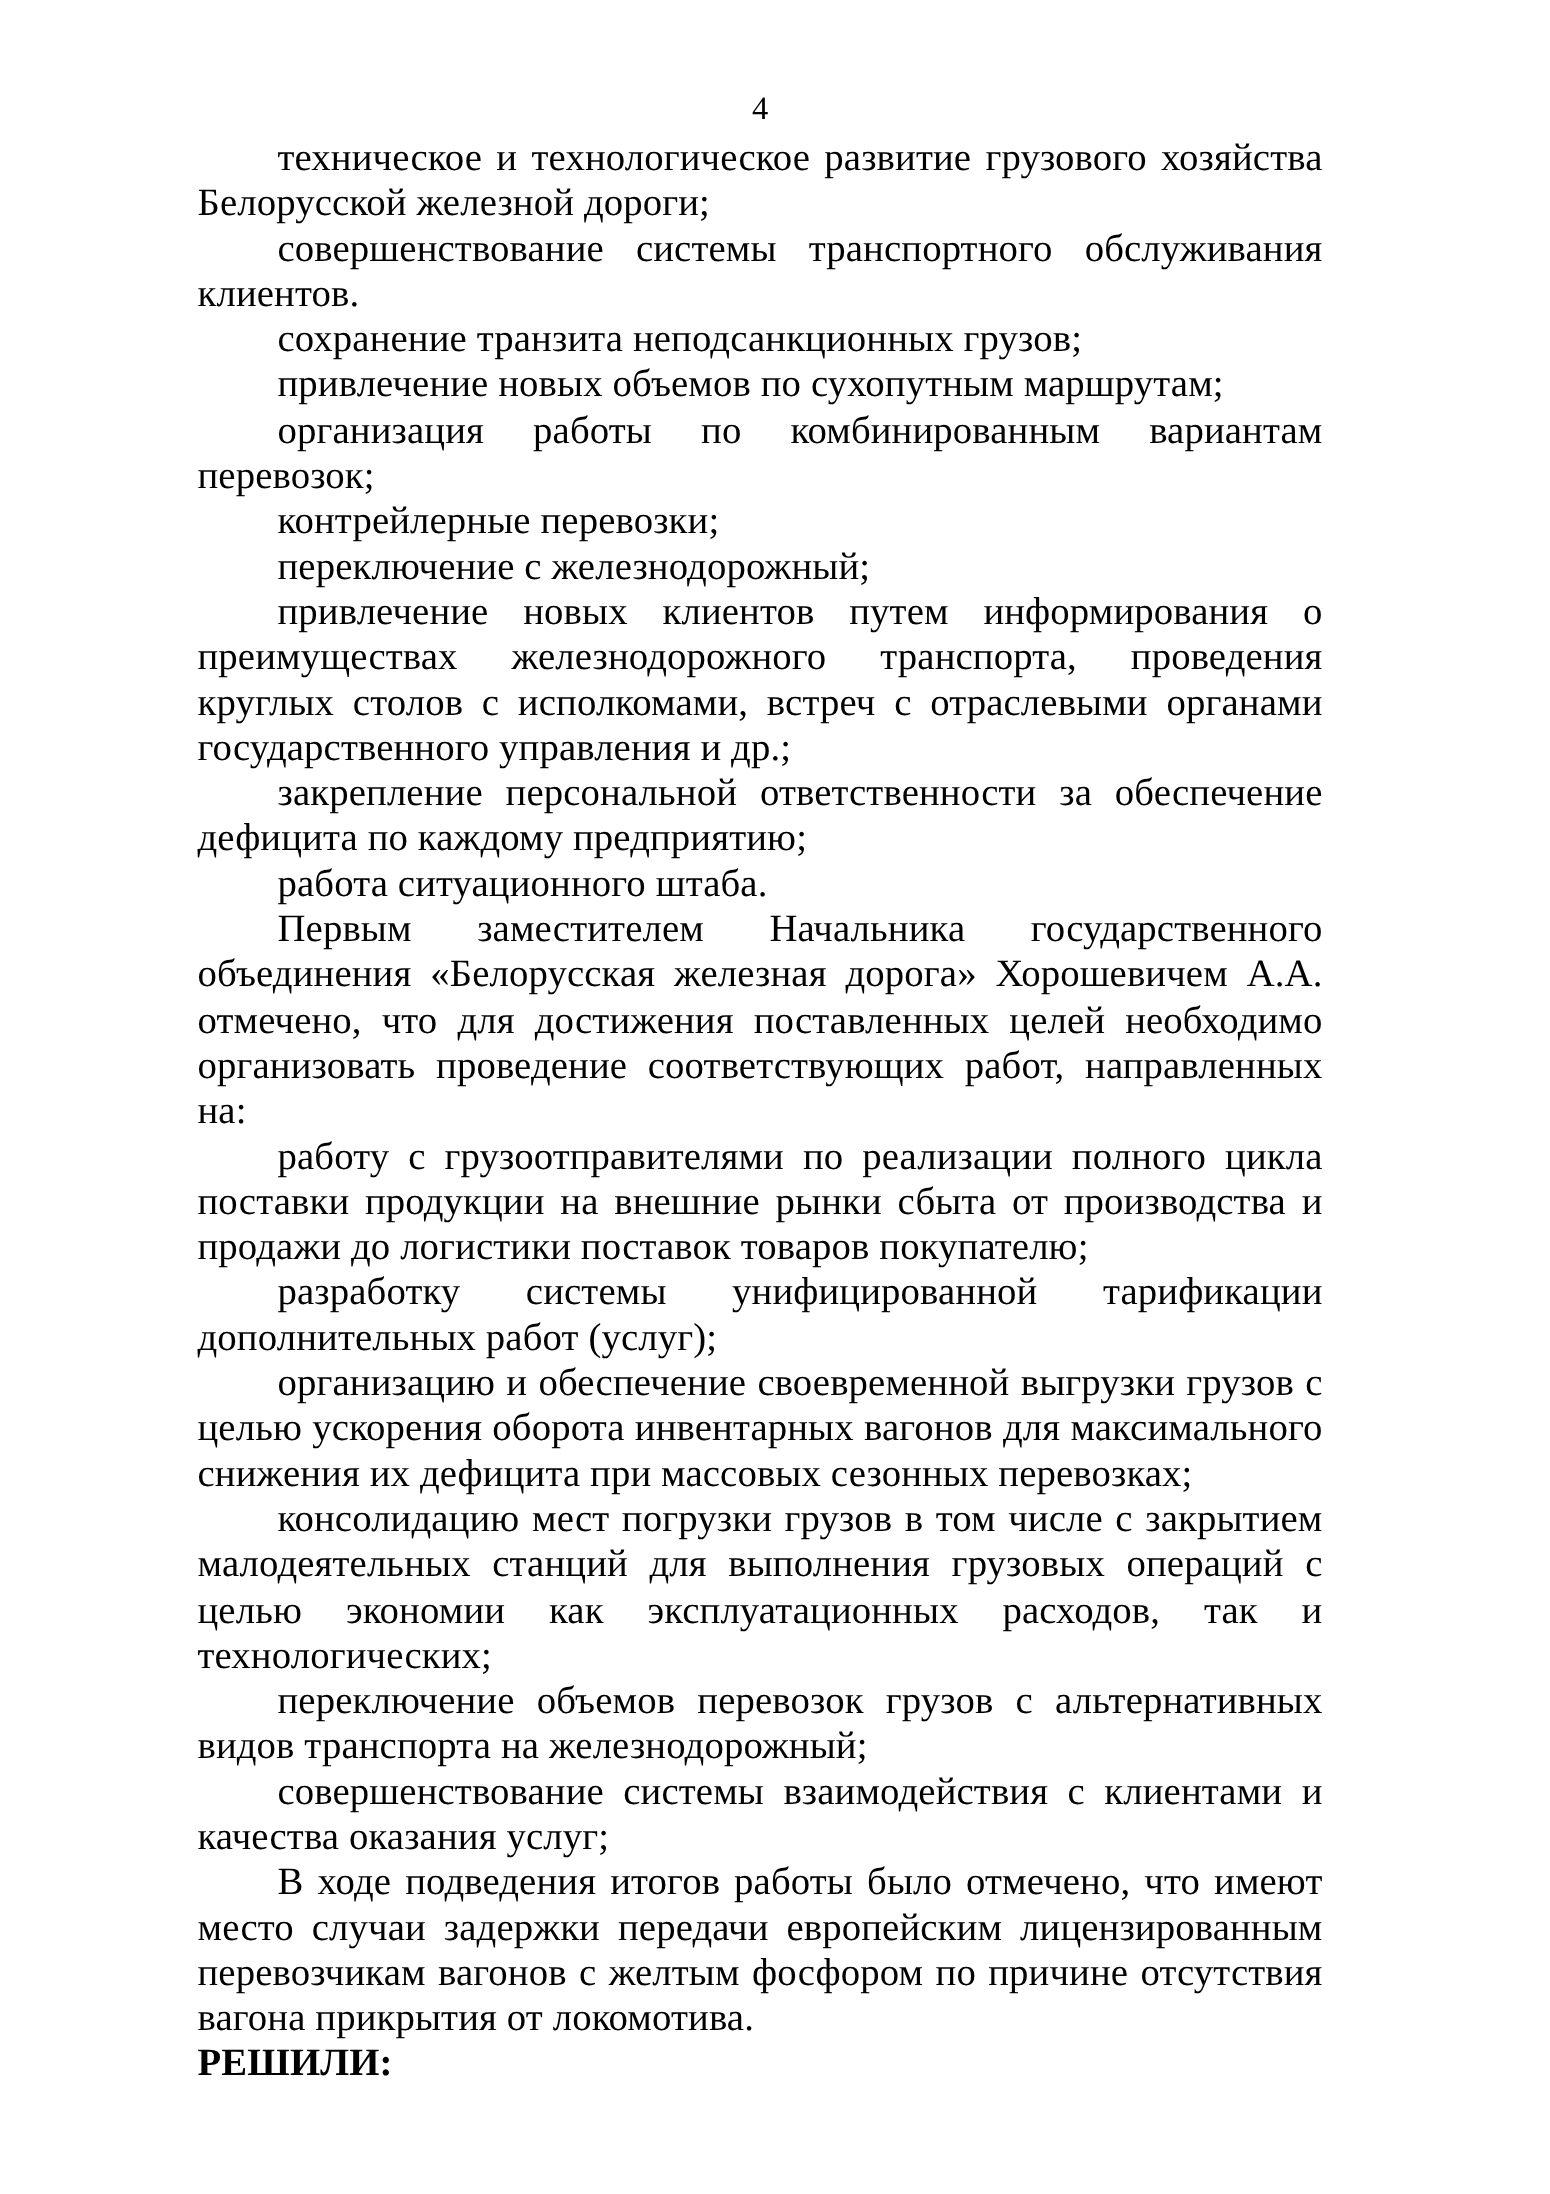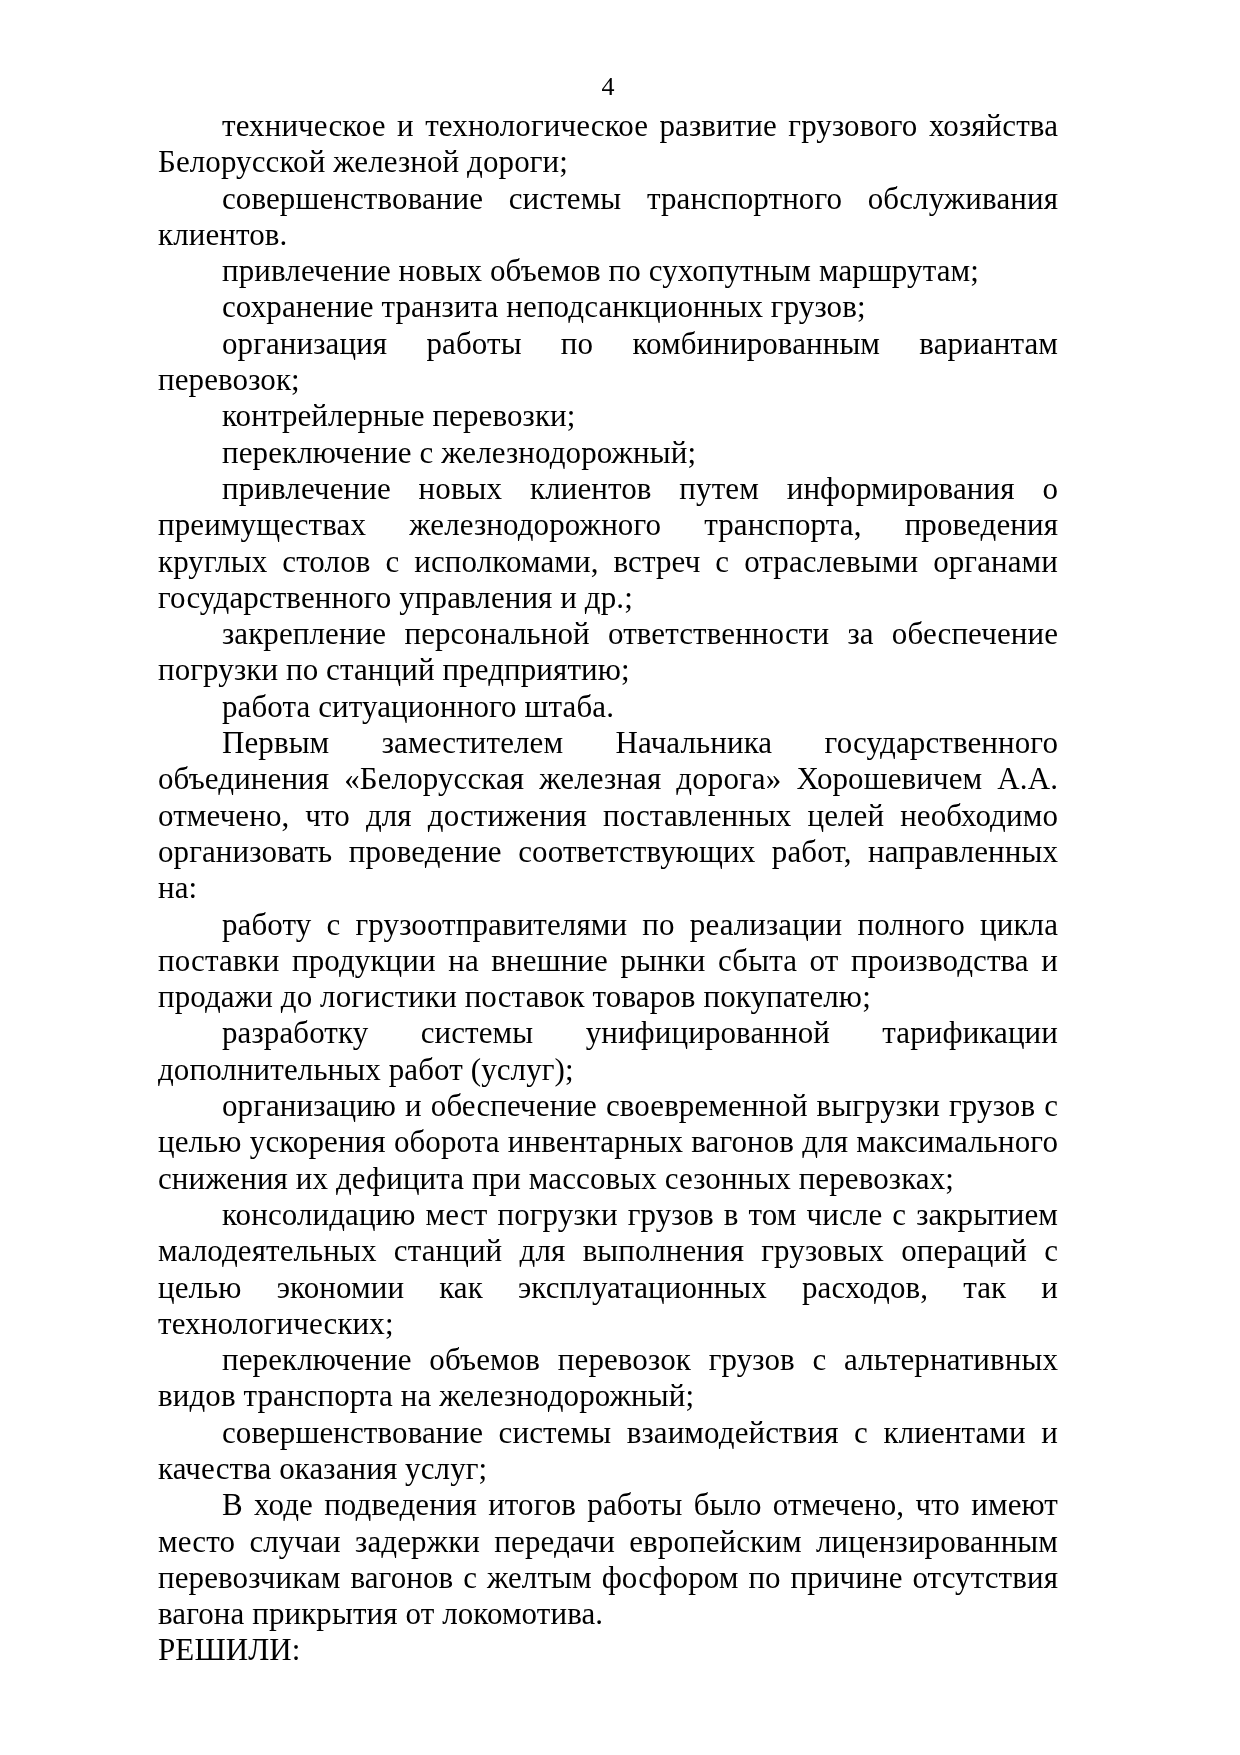--- a/index.html
+++ b/index.html
@@ -32,38 +32,39 @@
     margin: 0;
     padding: 0;
     font-size: 31px;
     line-height: 36.3px;
     text-align: justify;
     text-indent: 64px;
     letter-spacing: 0.1px;
   }
   .doc-body p.para.no-indent {
     text-indent: 0;
+    font-weight: bold;
   }
 </style>
 </head>
 <body>
 
 <div class="page">
   <div class="content">
     <div class="page-number">4</div>
     <div class="doc-body">
         <p class="para">техническое и технологическое развитие грузового хозяйства Белорусской железной дороги;</p>
         <p class="para">совершенствование системы транспортного обслуживания клиентов.</p>
+        <p class="para">сохранение транзита неподсанкционных грузов;</p>
         <p class="para">привлечение новых объемов по сухопутным маршрутам;</p>
-        <p class="para">сохранение транзита неподсанкционных грузов;</p>
         <p class="para">организация работы по комбинированным вариантам перевозок;</p>
         <p class="para">контрейлерные перевозки;</p>
         <p class="para">переключение с железнодорожный;</p>
         <p class="para">привлечение новых клиентов путем информирования о преимуществах железнодорожного транспорта, проведения круглых столов с исполкомами, встреч с отраслевыми органами государственного управления и др.;</p>
-        <p class="para">закрепление персональной ответственности за обеспечение погрузки по станций предприятию;</p>
+        <p class="para">закрепление персональной ответственности за обеспечение дефицита по каждому предприятию;</p>
         <p class="para">работа ситуационного штаба.</p>
         <p class="para">Первым заместителем Начальника государственного объединения «Белорусская железная дорога» Хорошевичем А.А. отмечено, что для достижения поставленных целей необходимо организовать проведение соответствующих работ, направленных на:</p>
         <p class="para">работу с грузоотправителями по реализации полного цикла поставки продукции на внешние рынки сбыта от производства и продажи до логистики поставок товаров покупателю;</p>
         <p class="para">разработку системы унифицированной тарификации дополнительных работ (услуг);</p>
         <p class="para">организацию и обеспечение своевременной выгрузки грузов с целью ускорения оборота инвентарных вагонов для максимального снижения их дефицита при массовых сезонных перевозках;</p>
         <p class="para">консолидацию мест погрузки грузов в том числе с закрытием малодеятельных станций для выполнения грузовых операций с целью экономии как эксплуатационных расходов, так и технологических;</p>
         <p class="para">переключение объемов перевозок грузов с альтернативных видов транспорта на железнодорожный;</p>
         <p class="para">совершенствование системы взаимодействия с клиентами и качества оказания услуг;</p>
         <p class="para">В ходе подведения итогов работы было отмечено, что имеют место случаи задержки передачи европейским лицензированным перевозчикам вагонов с желтым фосфором по причине отсутствия вагона прикрытия от локомотива.</p>
         <p class="para no-indent">РЕШИЛИ:</p>

